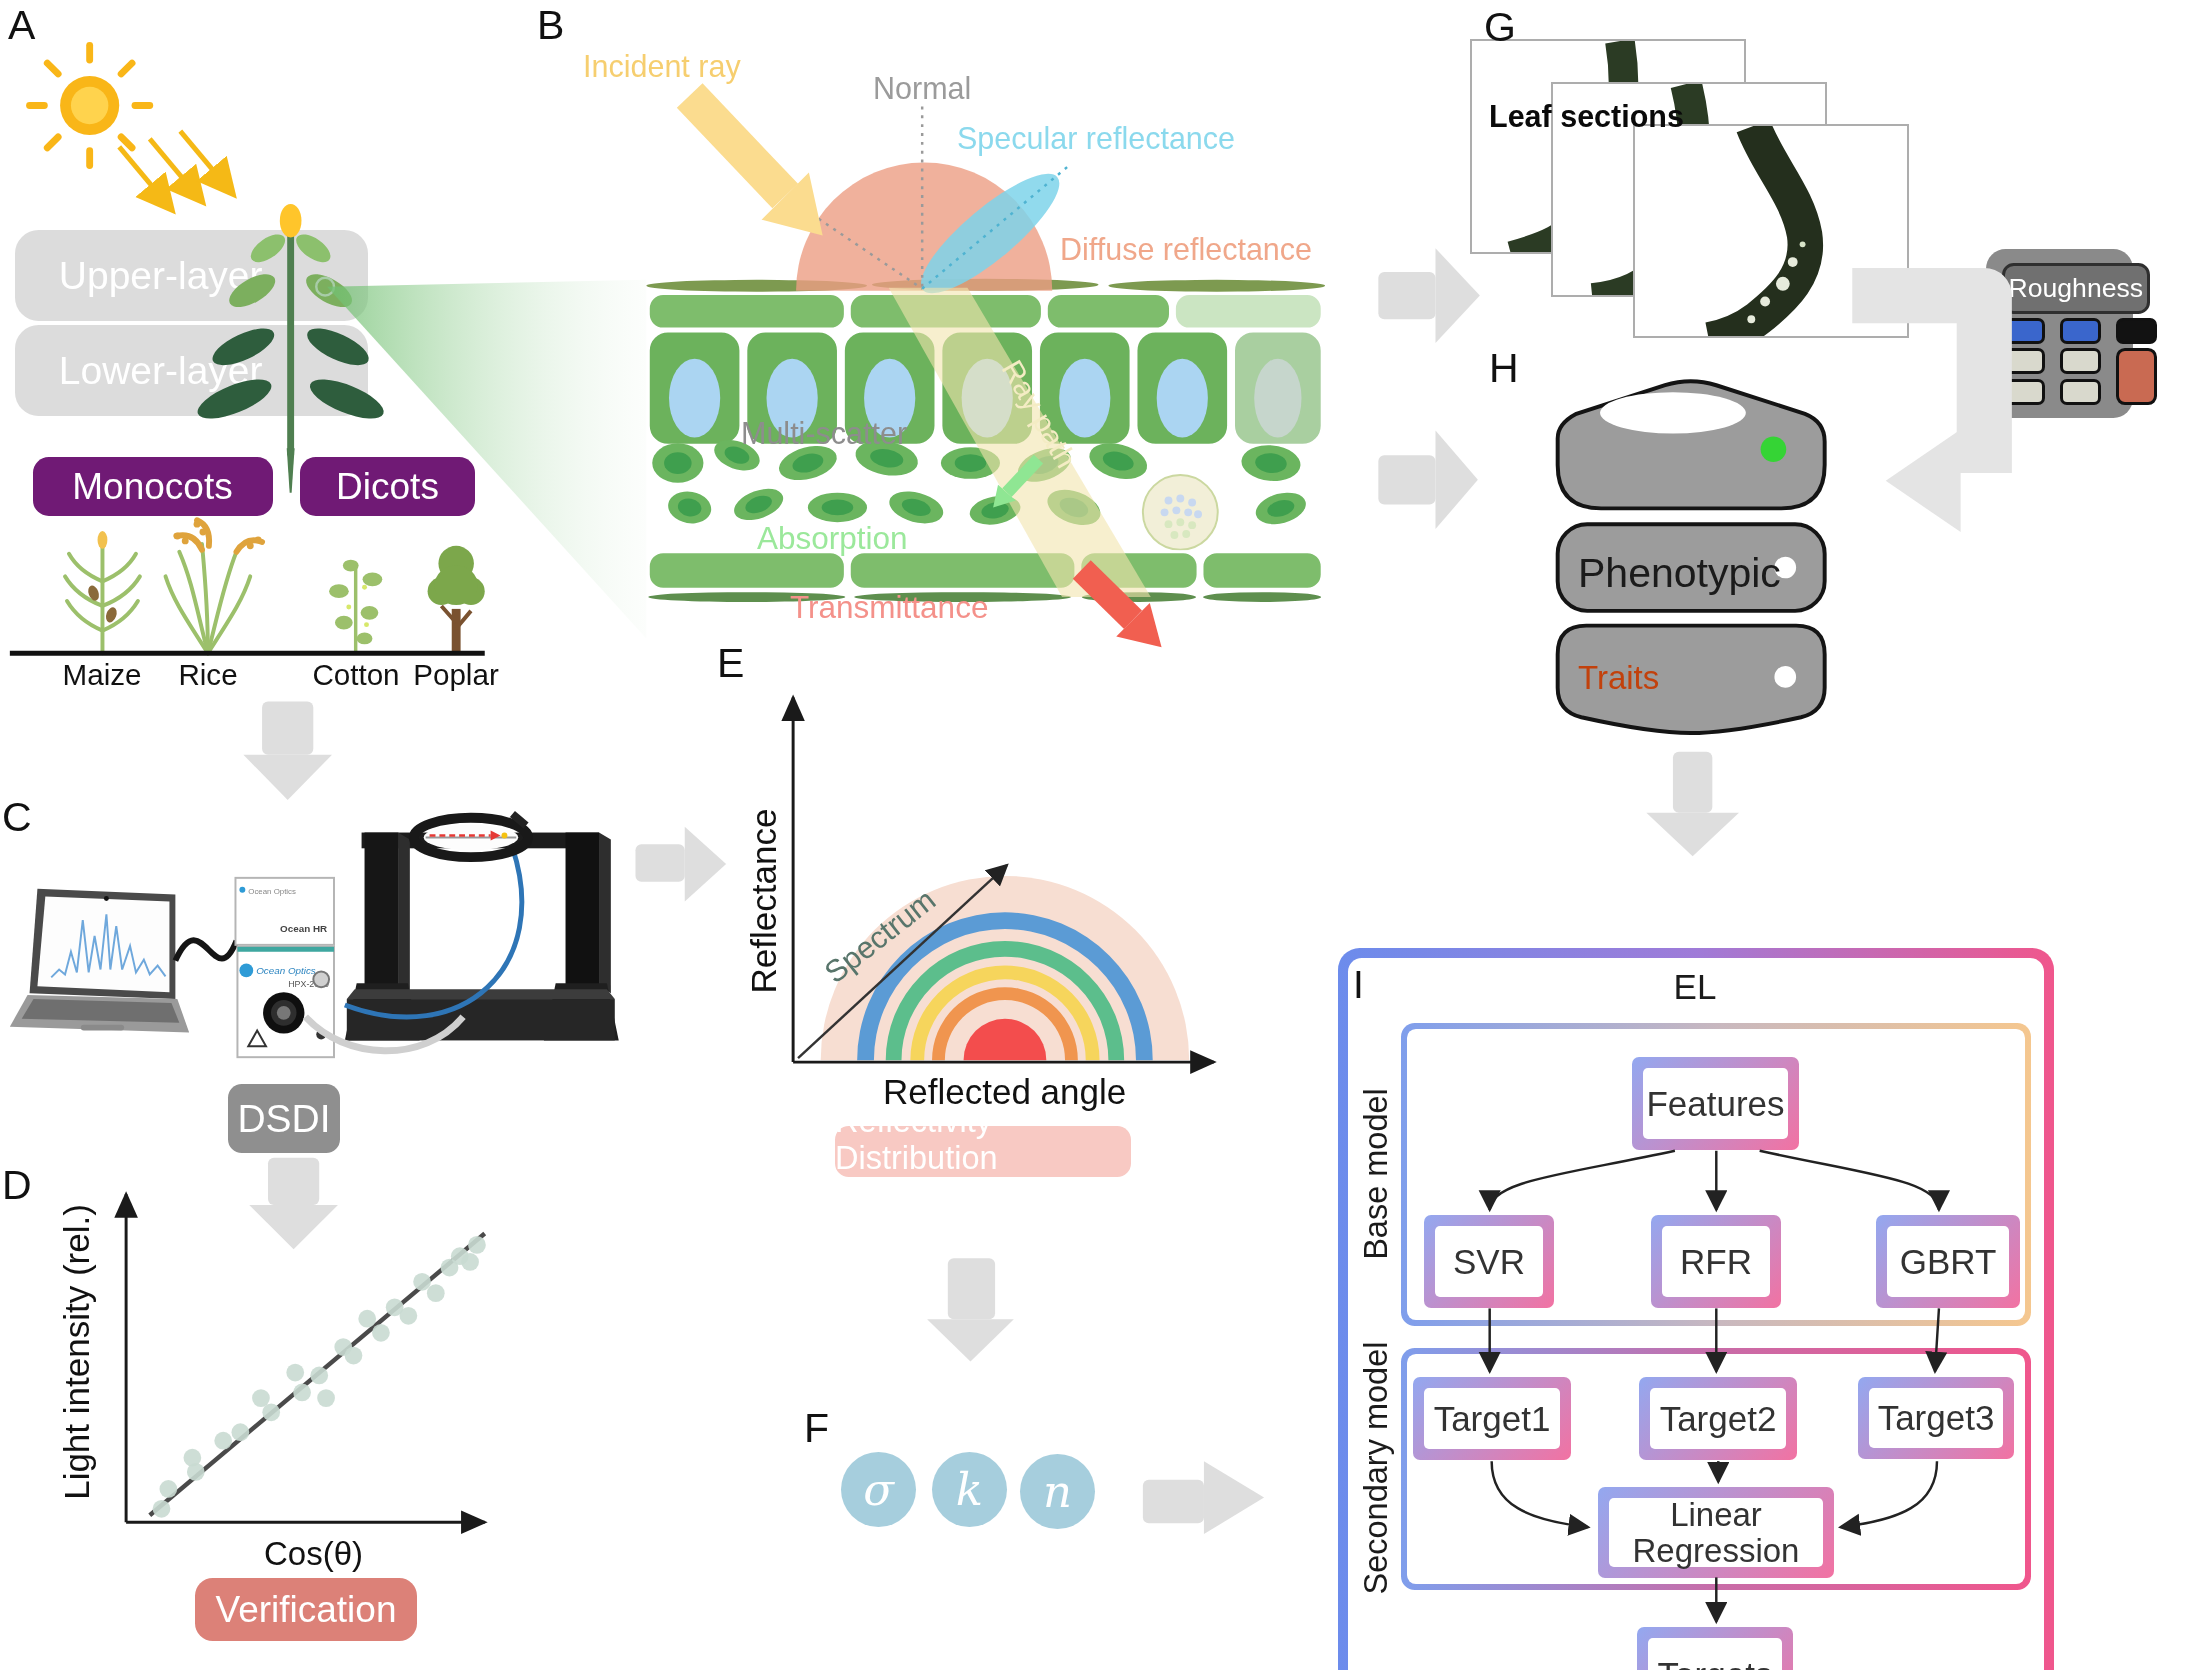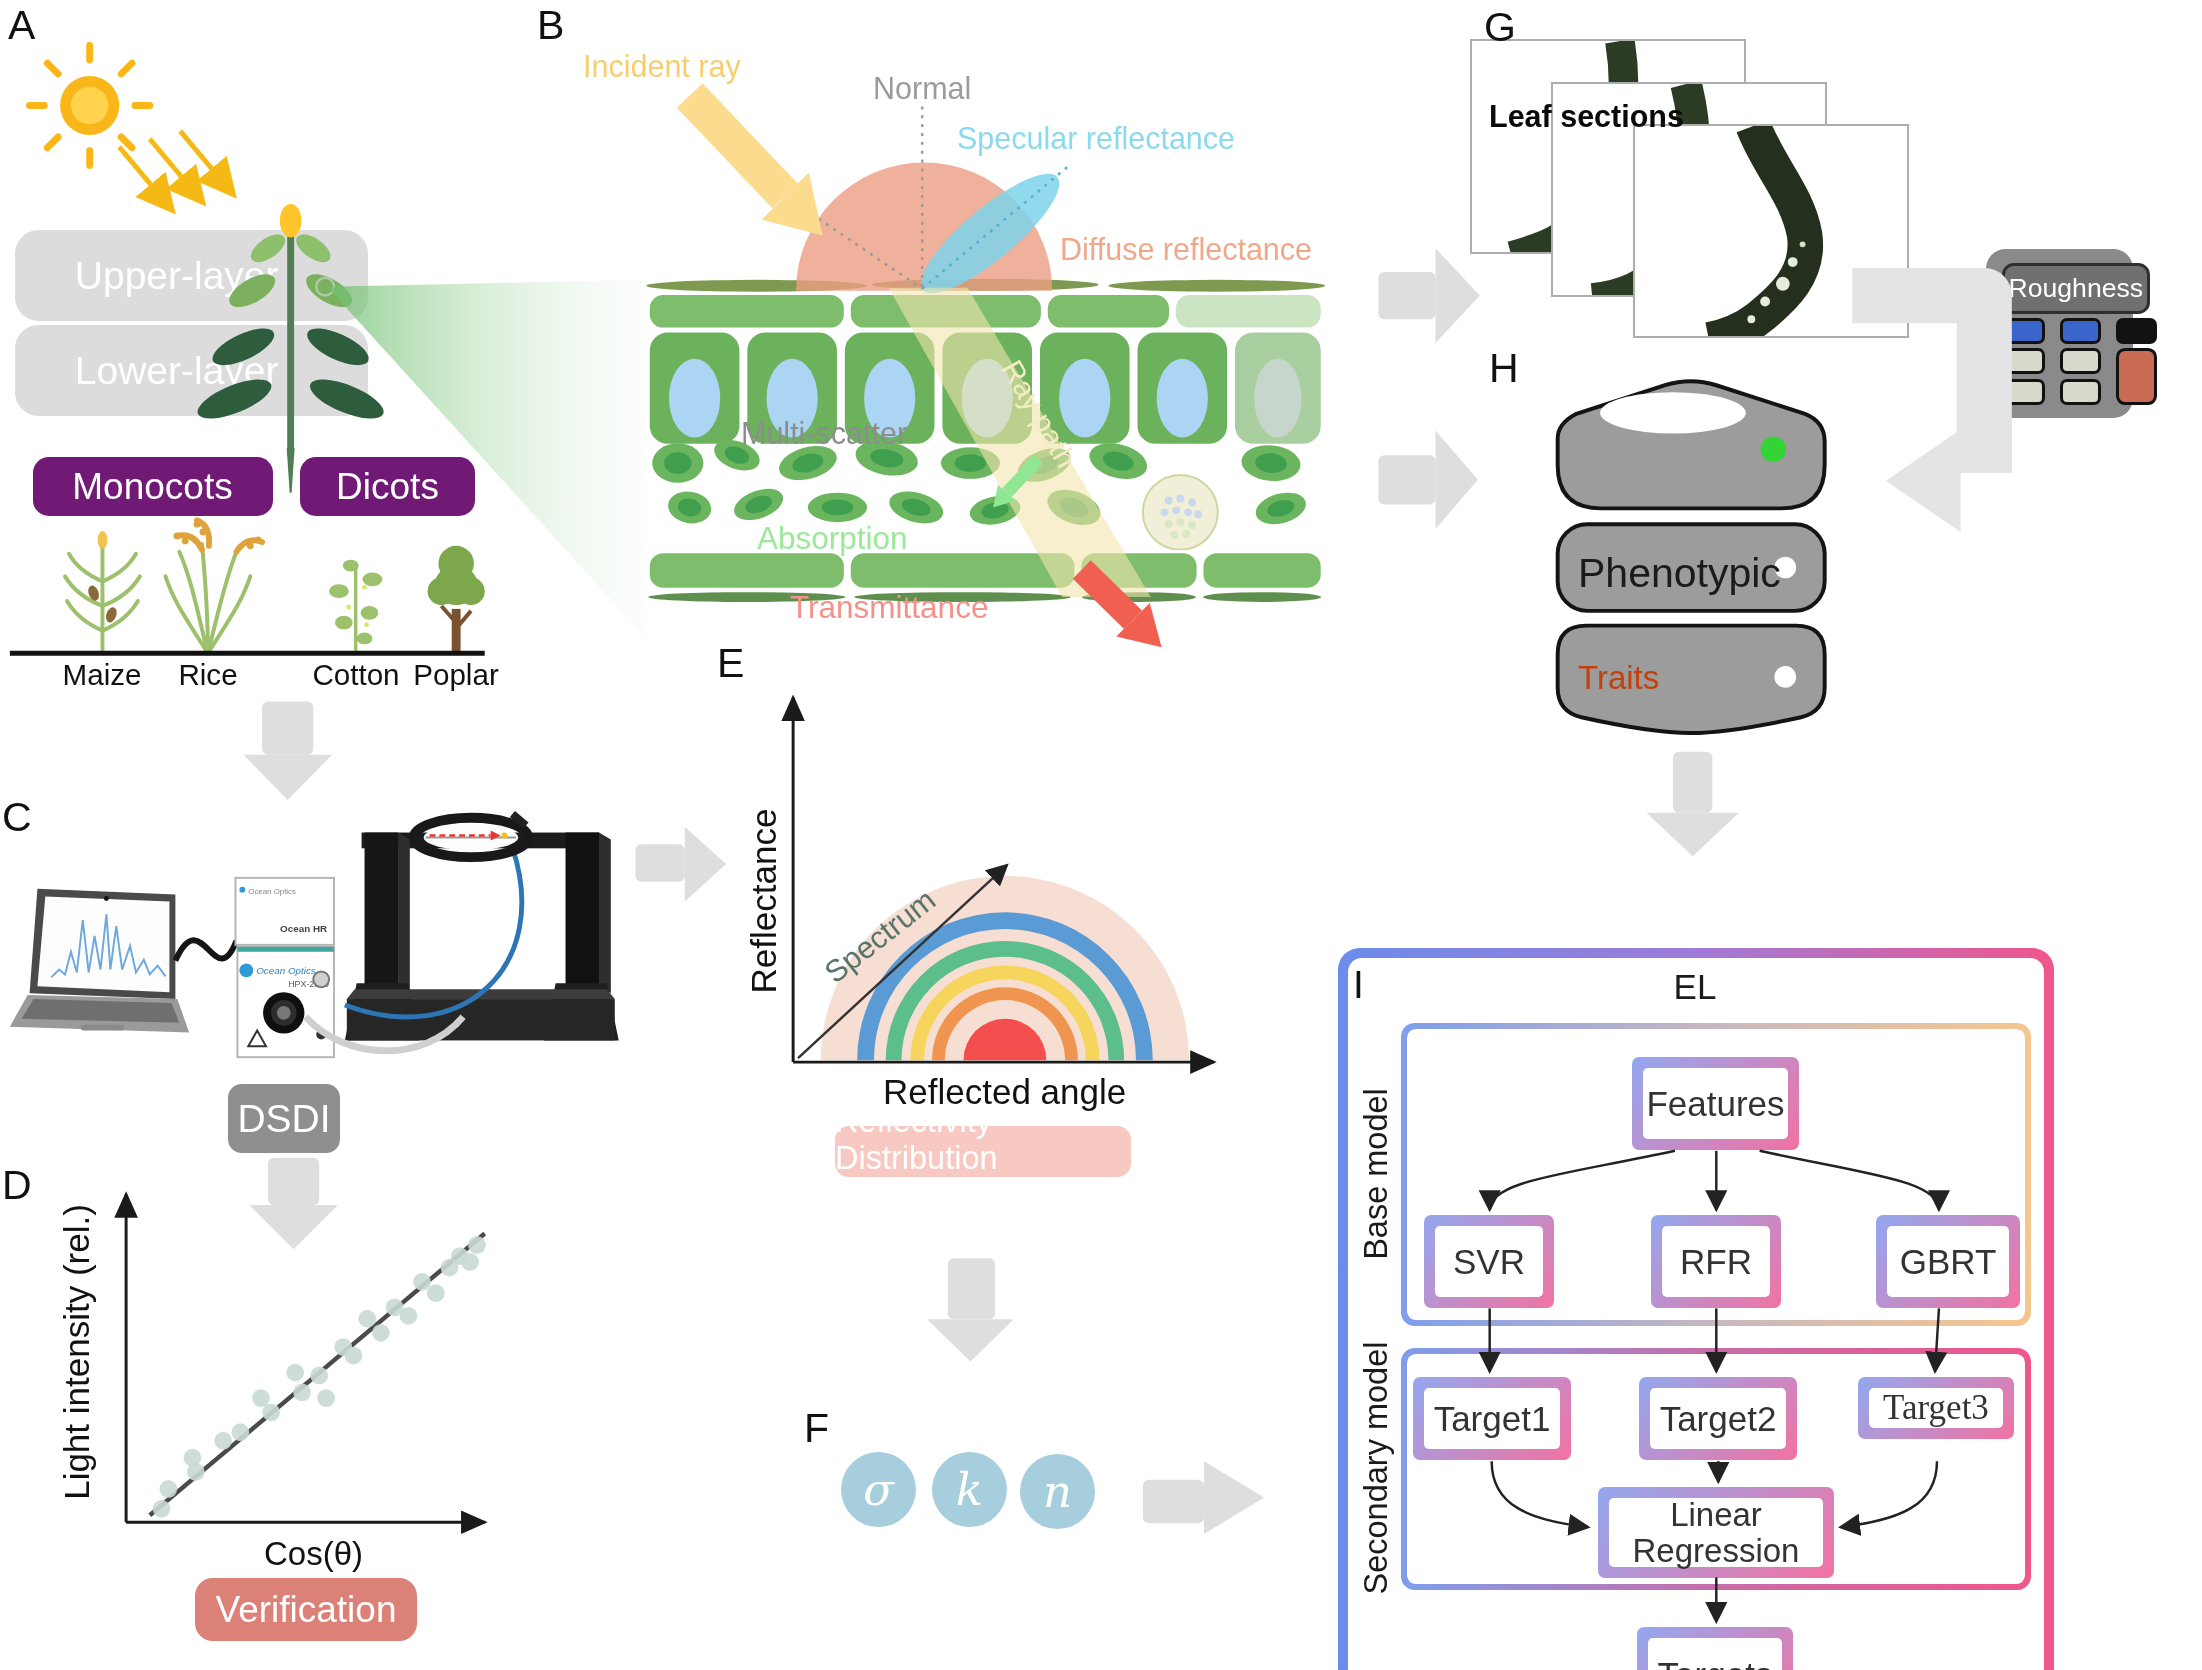--- a/index.html
+++ b/index.html
@@ -10,21 +10,21 @@
   #boxes{z-index:1;}
   #art{z-index:2;}
   #labels{z-index:3;}
   #art svg{position:absolute;left:0;top:0;}
   
   .panel-letter{font-size:41px;color:#111;}
   .txt{white-space:nowrap;}
   .rot{transform:translate(-50%,-50%) rotate(-90deg);transform-origin:center;}
   
   .graybox{background:#DCDCDC;border-radius:23.6px;color:#fff;font-size:39px;
-           display:flex;align-items:center;padding-left:60px;box-sizing:border-box;}
+           display:flex;align-items:center;padding-left:44px;box-sizing:border-box;}
   .tealbox{background:#701a75;border-radius:15.8px;color:#fff;font-size:37px;
            display:flex;align-items:center;justify-content:center;}
   .plantlbl{font-size:29.6px;color:#111;text-align:center;}
   
   .tag-gray{background:#8F8F8F;border-radius:13.8px;color:#fff;font-size:39px;
             display:flex;align-items:center;justify-content:center;}
   .tag-salmon{background:#DC8178;border-radius:17.7px;color:#fff;font-size:37px;
             display:flex;align-items:center;justify-content:center;}
   .tag-pink{background:#F8C9C3;border-radius:13.8px;color:#fff;font-size:32.5px;
             display:flex;align-items:flex-end;justify-content:center;}
@@ -149,21 +149,21 @@
       </div>
     <div class="ibox" style="left:1868px;top:1215px;width:144px;height:93px;margin-left:8px;">
       <div class="in">GBRT</div>
       </div>
     <div class="ibox" style="left:1413px;top:1377px;width:158px;height:83px;">
       <div class="in">Target1</div>
       </div>
     <div class="ibox" style="left:1639px;top:1377px;width:158px;height:83px;">
       <div class="in">Target2</div>
       </div>
-    <div class="ibox" style="left:1858px;top:1377px;width:156px;height:62px;font-family:Liberation Serif, serif;">
+    <div class="ibox" style="left:1858px;top:1377px;width:156px;height:82px;">
       <div class="in">Target3</div>
       </div>
     <div class="ibox" style="left:1598px;top:1487px;width:236px;height:91px;">
       <div class="in" style="font-size:33px;padding:0 19.7px;">Linear Regression</div>
       </div>
     <div class="ibox" style="left:1637px;top:1627px;width:156px;height:95px;">
       <div class="in">Targets</div>
       </div>
   </div>
 

